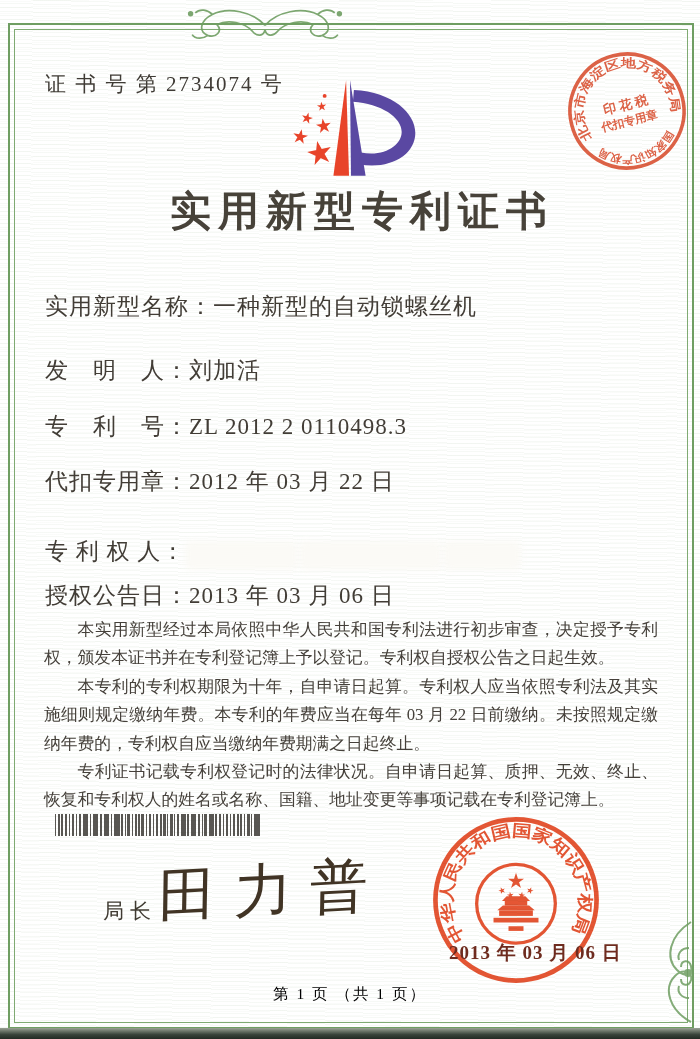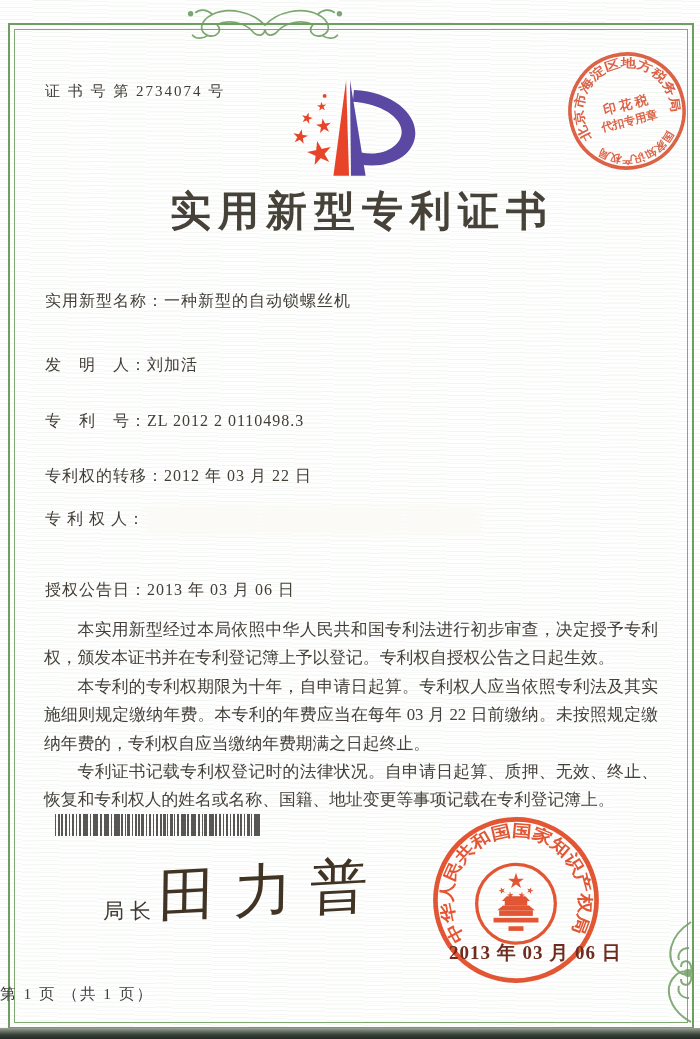--- a/index.html
+++ b/index.html
@@ -7,46 +7,46 @@
     font-family:"Liberation Serif","DejaVu Serif",serif;
     background:linear-gradient(180deg,#f4f0e7 0%,#f2eee4 50%,#eceeder 60%,#e9eedd 68%,#d7e6ca 82%,#dce9d0 92%,#d2e2c6 100%);}
   .texture{position:absolute;inset:0;pointer-events:none;
     background:
       repeating-linear-gradient(1.5deg, rgba(130,165,120,0) 0 3px, rgba(130,165,120,0.07) 3px 4px),
       repeating-linear-gradient(-1deg, rgba(160,185,150,0) 0 5px, rgba(160,185,150,0.05) 5px 6px);}
   .frame-outer{position:absolute;left:8px;right:6px;top:23px;bottom:10px;border:2.5px solid #6f9e62;}
   .frame-inner{position:absolute;left:14px;right:12px;top:29px;bottom:16px;border:1px solid #7faa72;}
   .ornament-top{position:absolute;left:172px;top:2px;}
   .ornament-corner{position:absolute;right:5px;top:918px;}
-  .cert-no{position:absolute;left:45px;top:70px;font-size:15px;letter-spacing:2px;color:#3f3b35;margin-top:12px;}
+  .cert-no{position:absolute;left:45px;top:70px;font-size:21px;letter-spacing:2px;color:#3f3b35;}
   .doc-title{position:absolute;left:0;right:0;top:184px;text-align:center;font-size:41px;font-weight:700;
     letter-spacing:7px;color:#474239;margin-left:24px;}
   .logo{position:absolute;left:272px;top:74px;width:156px;height:112px;}
   .stamp{position:absolute;left:562px;top:46px;width:130px;height:130px;transform:rotate(-14deg);
     mix-blend-mode:multiply;opacity:.95;}
   .seal{position:absolute;left:427px;top:811px;width:178px;height:178px;mix-blend-mode:multiply;opacity:.96;}
-  .field{position:absolute;left:45px;font-size:16px;color:#423d36;letter-spacing:1px;white-space:nowrap;}
+  .field{position:absolute;left:45px;font-size:23px;color:#423d36;letter-spacing:1px;white-space:nowrap;}
   .paras{position:absolute;left:44px;width:614px;top:616px;font-size:16.8px;line-height:28.4px;
     color:#45403a;text-align:justify;}
   .paras p{margin:0;text-indent:2em;font-family:Liberation Serif, serif;}
   .redact-wrap{display:inline-block;vertical-align:middle;margin-left:4px;}
   .redact-box{display:inline-block;height:21px;margin-right:9px;vertical-align:middle;
     background:#fbfaf6;filter:blur(1.5px);box-shadow:0 0 7px 4px rgba(251,250,246,.95);border-radius:2px;}
   .barcode{position:absolute;left:55px;top:814px;width:205px;height:22px;opacity:.82;
     background:
       repeating-linear-gradient(90deg,#35322e 0 1.5px,transparent 1.5px 3.5px),
       repeating-linear-gradient(90deg,transparent 0 6px,#35322e 6px 8.5px,transparent 8.5px 11px),
       repeating-linear-gradient(90deg,transparent 0 17px,#35322e 17px 19px,transparent 19px 23px);}
   .sig-role{position:absolute;left:103px;top:897px;font-size:21px;letter-spacing:6px;color:#3f3a31;text-align:right;}
   .sig-name{position:absolute;left:158px;top:852px;font-size:58px;letter-spacing:18px;color:#4335255;
     color:#413425;transform:rotate(-3deg) skewX(-4deg);white-space:nowrap;}
   .seal-date{position:absolute;left:449px;top:940px;font-size:19px;letter-spacing:1px;color:#6e2b1e;
     font-weight:600;white-space:nowrap;}
-  .footer{position:absolute;left:0;right:0;top:984px;text-align:left;font-size:15.5px;
-    letter-spacing:2px;color:#404040;}
+  .footer{position:absolute;left:0;right:0;top:984px;text-align:center;font-size:15.5px;
+    letter-spacing:2px;color:#000000;}
   .scan-edge{position:absolute;left:0;right:0;bottom:0;height:11px;
     background:linear-gradient(180deg,#9aa294,#39433a 60%,#232b24);}
   svg text{font-family:"Liberation Serif","DejaVu Serif",serif;}
 </style>
 </head>
 <body>
 
 <svg width="0" height="0" style="position:absolute">
   <defs>
     <path id="star5" d="M0,-1 L0.5878,0.809 L-0.9511,-0.309 L0.9511,-0.309 L-0.5878,0.809 Z"></path>
@@ -117,23 +117,23 @@
   <div class="field" style="top:291px">
     <span>实用新型名称：</span><span>一种新型的自动锁螺丝机</span>
   </div>
   <div class="field" style="top:355px">
     <span>发　明　人：</span><span>刘加活</span>
   </div>
   <div class="field" style="top:411px">
     <span>专　利　号：</span><span>ZL 2012 2 0110498.3</span>
   </div>
   <div class="field" style="top:466px">
-    <span>专利权的转移：</span><span>2012 年 03 月 22 日</span>
+    <span>代扣专用章：</span><span>2012 年 03 月 22 日</span>
   </div>
-  <div class="field" style="top:509px">
+  <div class="field" style="top:536px">
     <span>专 利 权 人：</span><span class="redact-wrap"><span class="redact-box" style="width:105px"></span><span class="redact-box" style="width:135px"></span><span class="redact-box" style="width:70px"></span></span>
   </div>
   <div class="field" style="top:580px">
     <span>授权公告日：</span><span>2013 年 03 月 06 日</span>
   </div>
 
   <div class="paras">
     <p>本实用新型经过本局依照中华人民共和国专利法进行初步审查，决定授予专利权，颁发本证书并在专利登记簿上予以登记。专利权自授权公告之日起生效。</p>
     <p>本专利的专利权期限为十年，自申请日起算。专利权人应当依照专利法及其实施细则规定缴纳年费。本专利的年费应当在每年 03 月 22 日前缴纳。未按照规定缴纳年费的，专利权自应当缴纳年费期满之日起终止。</p>
     <p>专利证书记载专利权登记时的法律状况。自申请日起算、质押、无效、终止、恢复和专利权人的姓名或名称、国籍、地址变更等事项记载在专利登记簿上。</p>

